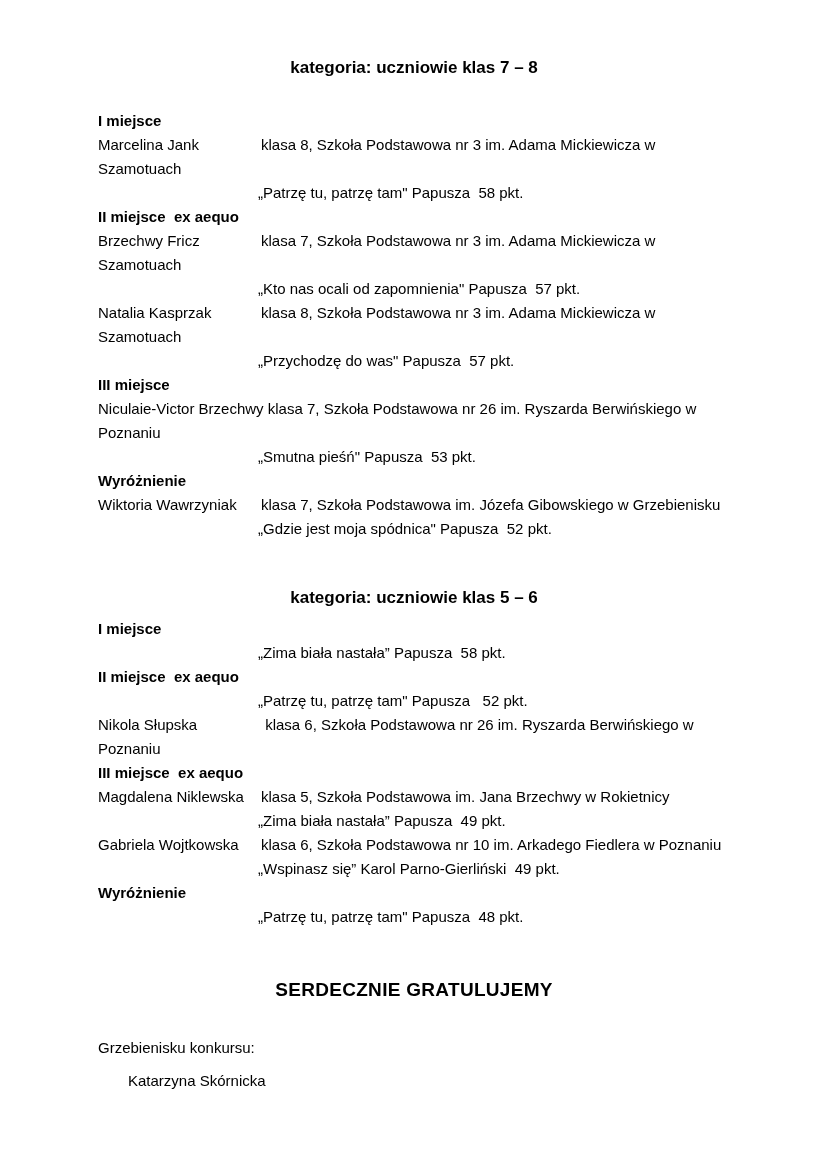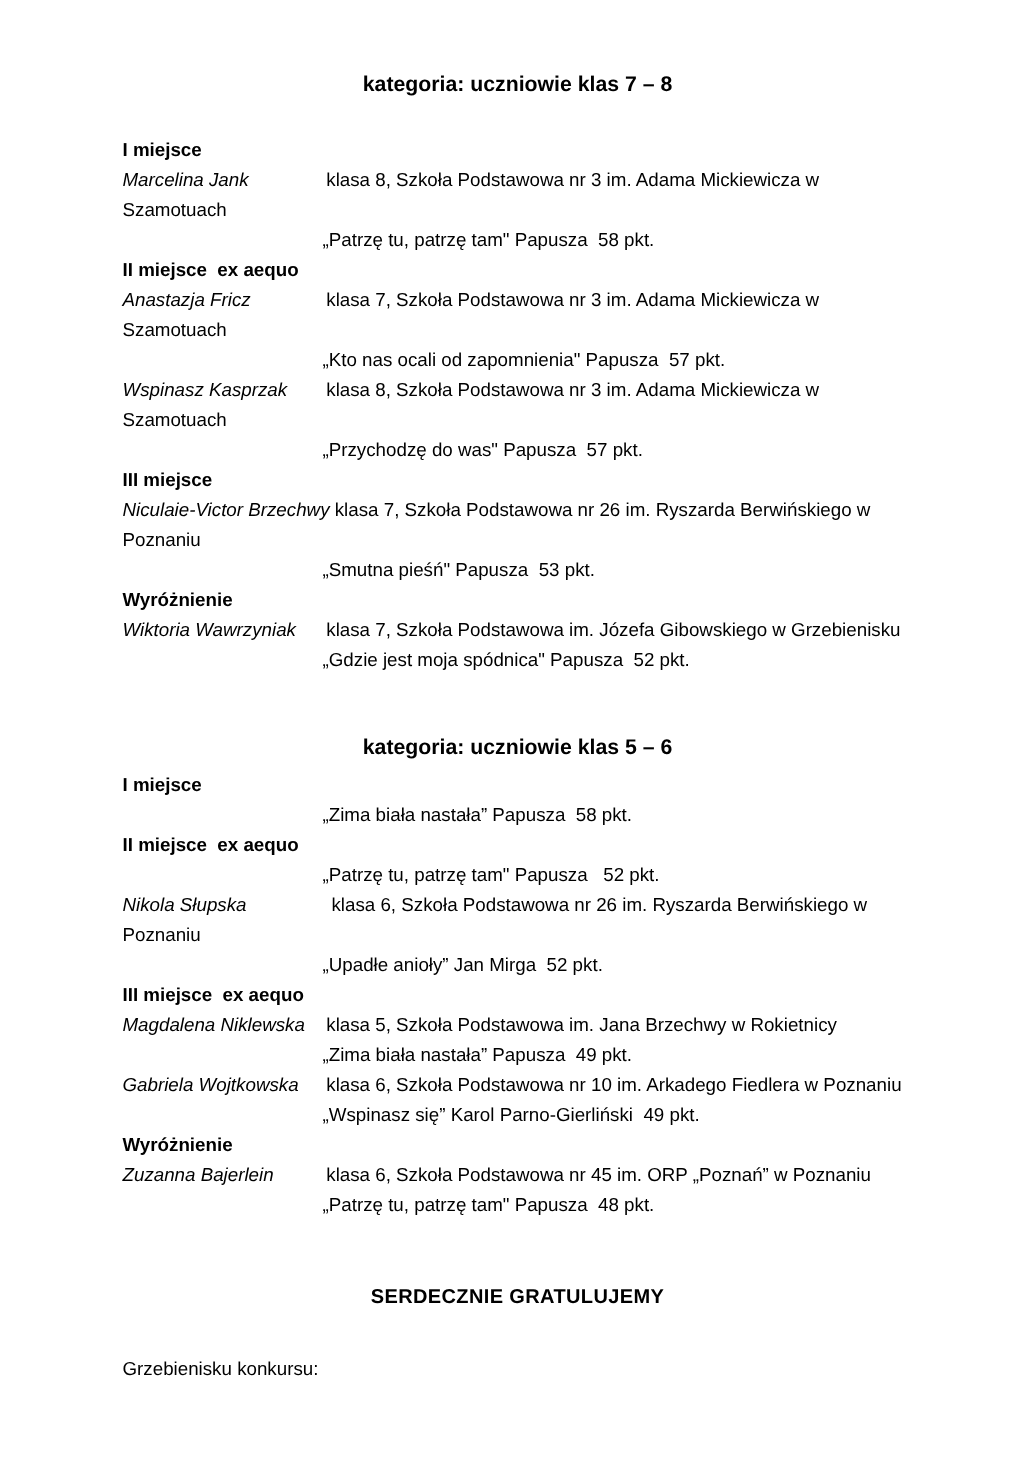--- a/index.html
+++ b/index.html
@@ -11,71 +11,69 @@
   }
   .section-title{
     font-weight:bold;font-size:17px;line-height:22px;
     text-align:center;white-space:pre-wrap;
   }
   .section-body{margin-top:30px;}
   .section2{margin-top:46px;}
   .section2 .section-body{margin-top:8px;}
   .row{line-height:24px;white-space:pre-wrap;}
   .row.heading{font-weight:bold;}
-  .name{display:inline-block;min-width:163px;white-space:pre-wrap;font-style:italic;}
+  .name{display:inline-block;min-width:163px;white-space:pre-wrap;}
   .poem{padding-left:160px;}
   .congrats{
-    margin-top:45px;font-size:16px;font-weight:bold;
+    margin-top:45px;font-size:19px;font-weight:bold;
     line-height:32px;text-align:center;letter-spacing:.3px;
   }
   .organizers-label{margin-top:30px;line-height:24px;}
   .organizers{margin-top:8px;}
   .organizer{margin-left:30px;line-height:26px;}
 </style>
 </head>
 <body>
 
 <div class="page">
 
   <section class="section section1">
     <div class="section-title">kategoria: uczniowie klas 7 – 8</div>
     <div class="section-body">
         <div class="row heading">I miejsce</div>
         <div class="row entry-line1"><span class="name">Marcelina Jank</span><span class="school">klasa 8, Szkoła Podstawowa nr 3 im. Adama Mickiewicza w Szamotuach</span></div>
         <div class="row poem">„Patrzę tu, patrzę tam" Papusza  58 pkt.</div>
         <div class="row heading">II miejsce  ex aequo</div>
-        <div class="row entry-line1"><span class="name">Anastazja Fricz</span><span class="school">klasa 7, Szkoła Podstawowa nr 3 im. Adama Mickiewicza w Szamotuach</span></div>
+        <div class="row entry-line1"><span class="name">Brzechwy Fricz</span><span class="school">klasa 7, Szkoła Podstawowa nr 3 im. Adama Mickiewicza w Szamotuach</span></div>
         <div class="row poem">„Kto nas ocali od zapomnienia" Papusza  57 pkt.</div>
-        <div class="row entry-line1"><span class="name">Wspinasz Kasprzak</span><span class="school">klasa 8, Szkoła Podstawowa nr 3 im. Adama Mickiewicza w Szamotuach</span></div>
+        <div class="row entry-line1"><span class="name">Natalia Kasprzak</span><span class="school">klasa 8, Szkoła Podstawowa nr 3 im. Adama Mickiewicza w Szamotuach</span></div>
         <div class="row poem">„Przychodzę do was" Papusza  57 pkt.</div>
         <div class="row heading">III miejsce</div>
         <div class="row entry-line1"><span class="name">Niculaie-Victor Brzechwy</span><span class="school"> klasa 7, Szkoła Podstawowa nr 26 im. Ryszarda Berwińskiego w Poznaniu</span></div>
         <div class="row poem">„Smutna pieśń" Papusza  53 pkt.</div>
         <div class="row heading">Wyróżnienie</div>
         <div class="row entry-line1"><span class="name">Wiktoria Wawrzyniak</span><span class="school">klasa 7, Szkoła Podstawowa im. Józefa Gibowskiego w Grzebienisku</span></div>
         <div class="row poem">„Gdzie jest moja spódnica" Papusza  52 pkt.</div>
       </div>
   </section>
 
   <section class="section section2">
     <div class="section-title">kategoria: uczniowie klas 5 – 6</div>
     <div class="section-body">
         <div class="row heading">I miejsce</div>
         <div class="row poem">„Zima biała nastała” Papusza  58 pkt.</div>
         <div class="row heading">II miejsce  ex aequo</div>
         <div class="row poem">„Patrzę tu, patrzę tam" Papusza   52 pkt.</div>
         <div class="row entry-line1"><span class="name">Nikola Słupska</span><span class="school"> klasa 6, Szkoła Podstawowa nr 26 im. Ryszarda Berwińskiego w Poznaniu</span></div>
-        <div class="row poem">„Upadłe anioły” Jan Mirga  52 pkt.</div>
         <div class="row heading">III miejsce  ex aequo</div>
         <div class="row entry-line1"><span class="name">Magdalena Niklewska</span><span class="school">klasa 5, Szkoła Podstawowa im. Jana Brzechwy w Rokietnicy</span></div>
         <div class="row poem">„Zima biała nastała” Papusza  49 pkt.</div>
         <div class="row entry-line1"><span class="name">Gabriela Wojtkowska</span><span class="school">klasa 6, Szkoła Podstawowa nr 10 im. Arkadego Fiedlera w Poznaniu</span></div>
         <div class="row poem">„Wspinasz się” Karol Parno-Gierliński  49 pkt.</div>
         <div class="row heading">Wyróżnienie</div>
-        <div class="row entry-line1"><span class="name">Zuzanna Bajerlein</span><span class="school">klasa 6, Szkoła Podstawowa nr 45 im. ORP „Poznań” w Poznaniu</span></div>
         <div class="row poem">„Patrzę tu, patrzę tam" Papusza  48 pkt.</div>
       </div>
   </section>
 
   <div class="congrats">SERDECZNIE GRATULUJEMY</div>
 
   <div class="organizers-label">Grzebienisku konkursu:</div>
 
   <div class="organizers">
     <div class="organizer">Katarzyna Skórnicka</div>

